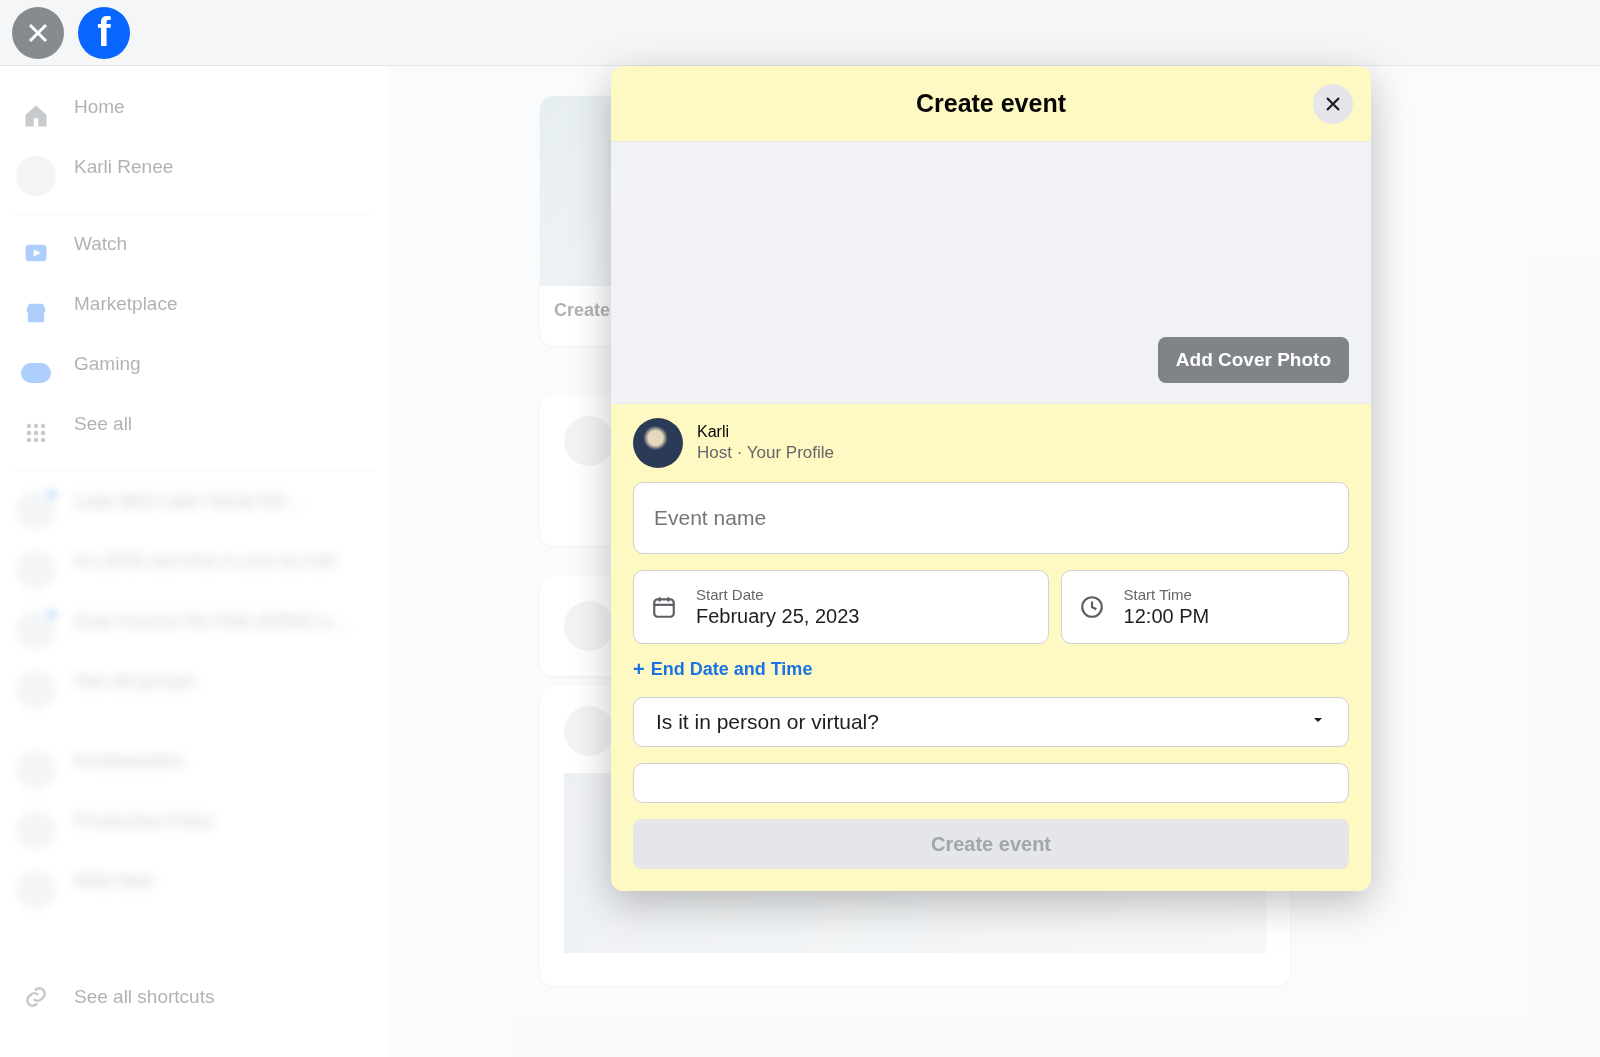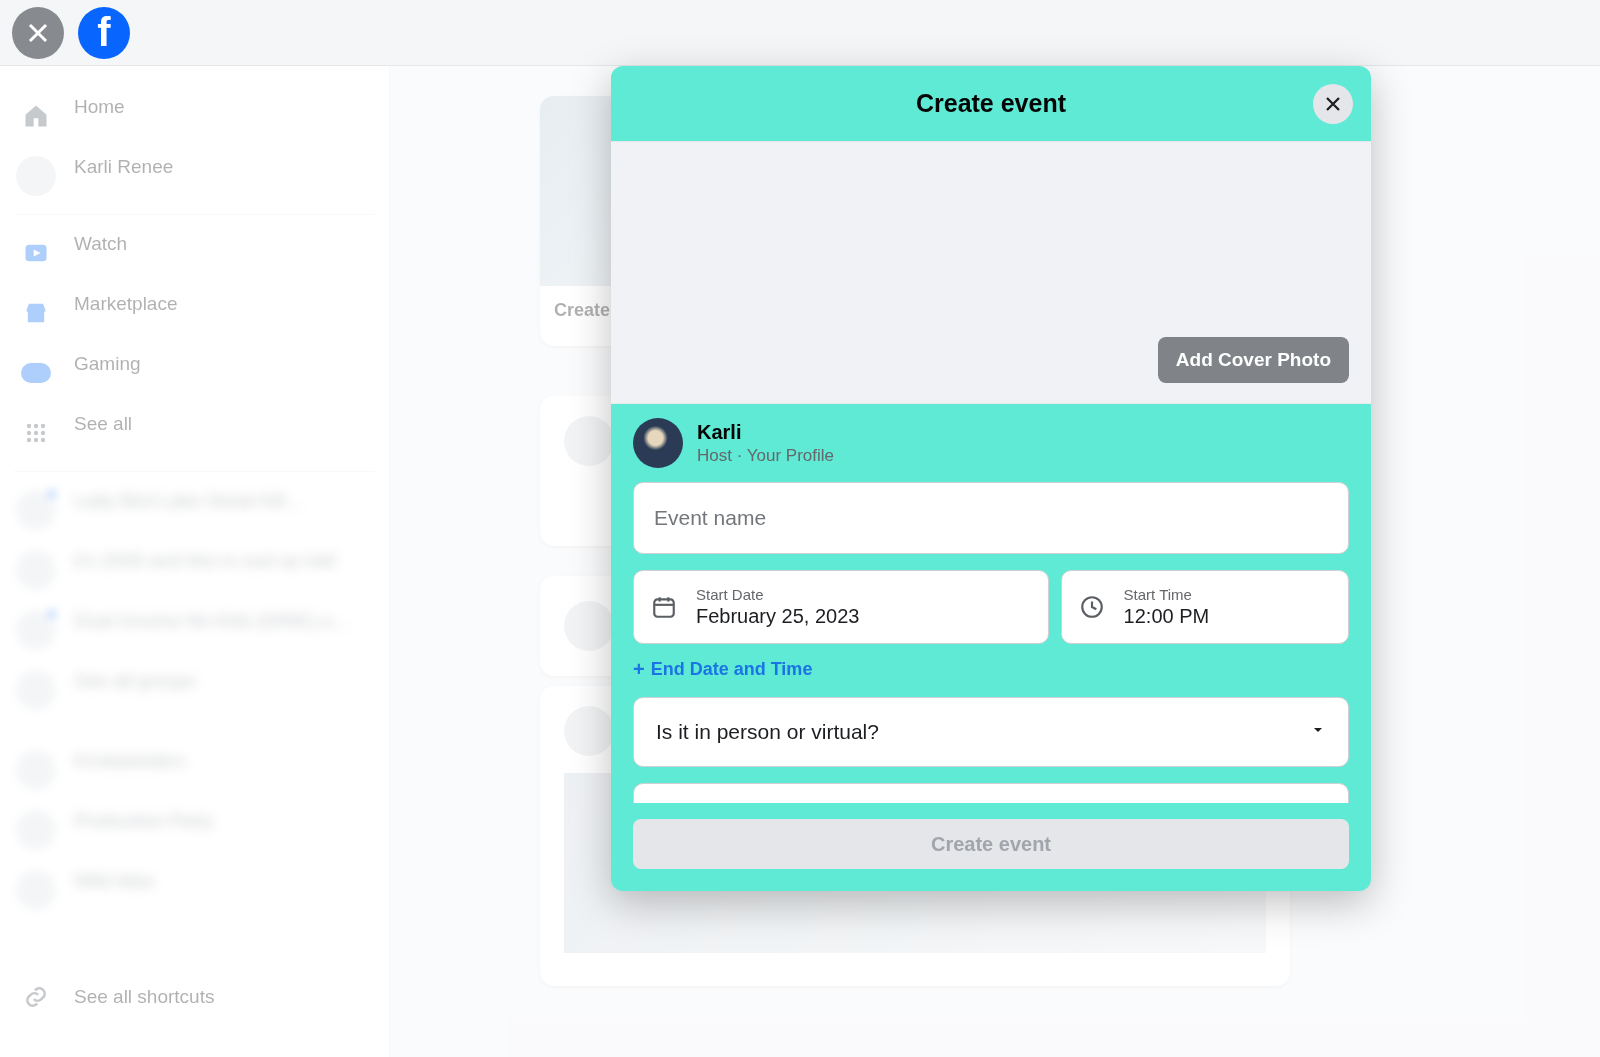--- a/index.html
+++ b/index.html
@@ -84,21 +84,21 @@
   .feed-card.c .postimg { margin-top:30px;height:180px;background:linear-gradient(120deg,#cfd7de,#e6ebef);}
 
   
   .dim {
     position: absolute; inset: 0; background: rgba(255,255,255,0.65);
   }
 
   
   .dialog {
     position: absolute; top: 0; left: 611px; width: 760px; height: 825px;
-    background: #5eead4; border-radius: 12px; box-shadow: 0 12px 40px rgba(0,0,0,0.25);
+    background: #fef9c3; border-radius: 12px; box-shadow: 0 12px 40px rgba(0,0,0,0.25);
     overflow: hidden; display: flex; flex-direction: column; justify-content: space-between;
   }
   .dialog .titlebar {
     height: 76px; position: relative; display: flex; align-items: center; justify-content: center;
     border-bottom: 1px solid #e4e6e9;
   }
   .dialog .titlebar .title { font-size: 25px; font-weight: 800; color: #050505; }
   .dialog .titlebar .closebtn {
     position: absolute; right: 18px; top: 18px; width: 40px; height: 40px;
     border-radius: 50%; background: #e4e6e9; display: flex; align-items: center; justify-content: center;
@@ -111,21 +111,21 @@
   }
   .dialog .cover .addcover {
     position: absolute; right: 22px; bottom: 20px;
     background: #808489; color: #fff; font-weight: 700; font-size: 19px;
     padding: 12px 18px; border: none; border-radius: 8px; cursor: pointer;
   }
 
   .dialog .body { padding: 14px 22px 6px 22px; flex: 1; overflow: hidden; }
   .dialog .hostrow { display: flex; align-items: center; gap: 14px; margin-bottom: 14px; }
   .dialog .hostrow .avatar { width: 50px; height: 50px; border-radius: 50%; background: radial-gradient(circle at 45% 40%, #e6d7bd 0 18%, #2b3b55 30% 100%); }
-  .dialog .hostrow .name { font-weight: 700; font-size: 20px; color: #050505; }
+  .dialog .hostrow .name { font-weight: 400; font-size: 16px; color: #050505; }
   .dialog .hostrow .sub { font-size: 17px; color: #65676b; margin-top: 2px; }
 
   .field {
     width: 100%; border: 1px solid #ced0d4; border-radius: 10px;
     background: #fff; position: relative;
   }
   .event-name { height: 72px; margin-bottom: 16px; }
   .event-name input {
     width: 100%; height: 100%; border: none; outline: none; font-size: 21px;
     padding: 0 20px; color: #050505; background: transparent; border-radius:10px;
@@ -137,21 +137,21 @@
   .time-box { flex: 1.2; }
   .dt { height: 74px; display: flex; align-items: center; padding: 0 16px; gap: 18px; }
   .dt .dt-icon { width: 28px; height: 28px; color: #606770; display:flex;align-items:center;justify-content:center;}
   .dt .col { display: flex; flex-direction: column; }
   .dt .lab { font-size: 15px; color: #65676b; }
   .dt .val { font-size: 20px; color: #1c1e21; margin-top: 2px; }
 
   .endlink { display: flex; align-items: center; gap: 6px; color: #1b74e4; font-weight: 700; font-size: 18px; cursor: pointer; margin-bottom: 16px; }
   .endlink .plus { font-size: 20px; font-weight: 800; }
 
-  .locsel { height: 70px; display: flex; align-items: center; justify-content: space-between; padding: 12px 22px; cursor: pointer; margin-bottom: 16px;}
+  .locsel { height: 50px; display: flex; align-items: center; justify-content: space-between; padding: 12px 22px; cursor: pointer; margin-bottom: 16px;}
   .locsel .txt { font-size: 21px; color: #1c1e21; }
   .locsel .caret { color: #1c1e21; }
 
   .more-field { height: 40px; }
 
   .dialog .footer {
     padding: 16px 22px 22px 22px; border-top: none;
   }
   .dialog .createbtn {
     width: 100%; height: 50px; border: none; border-radius: 8px;

